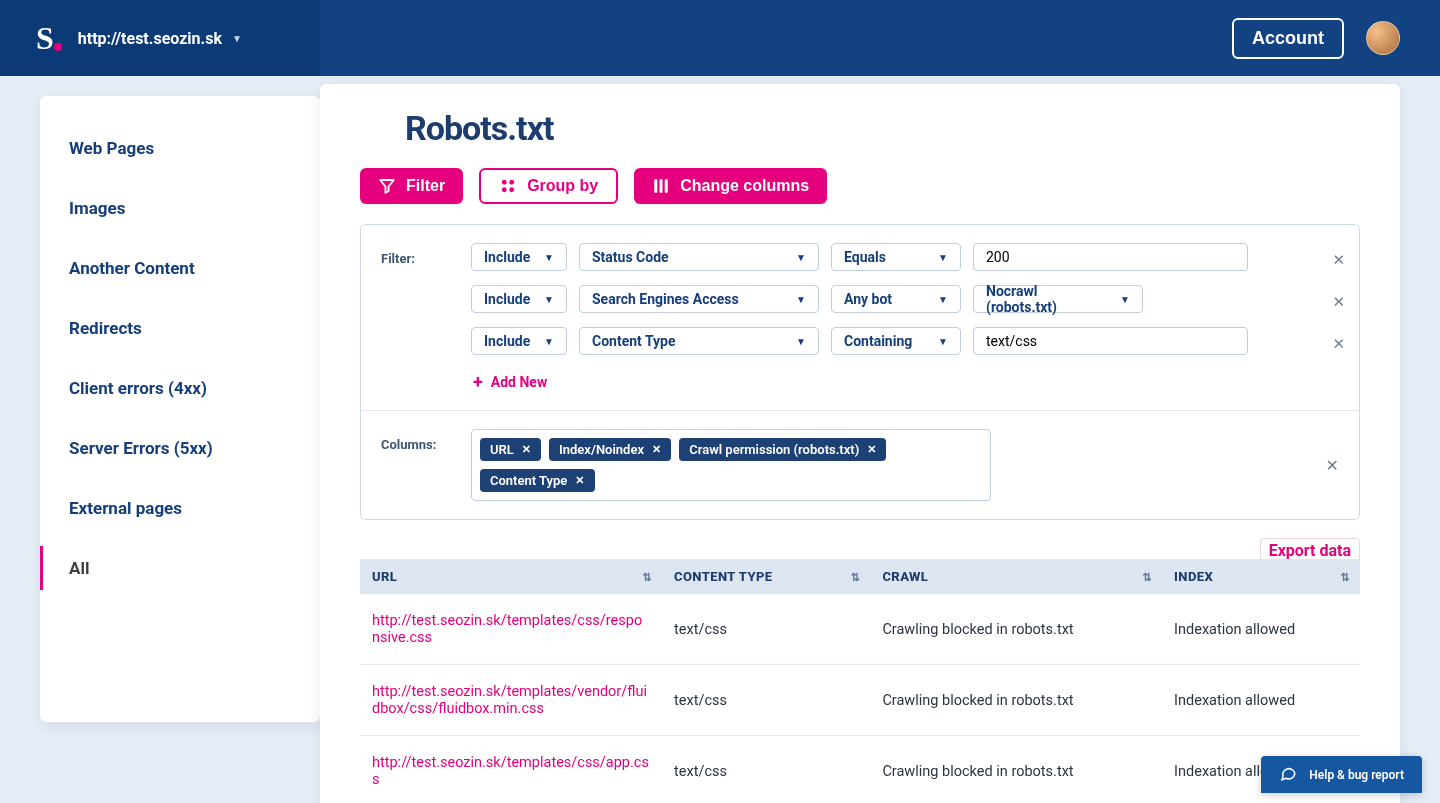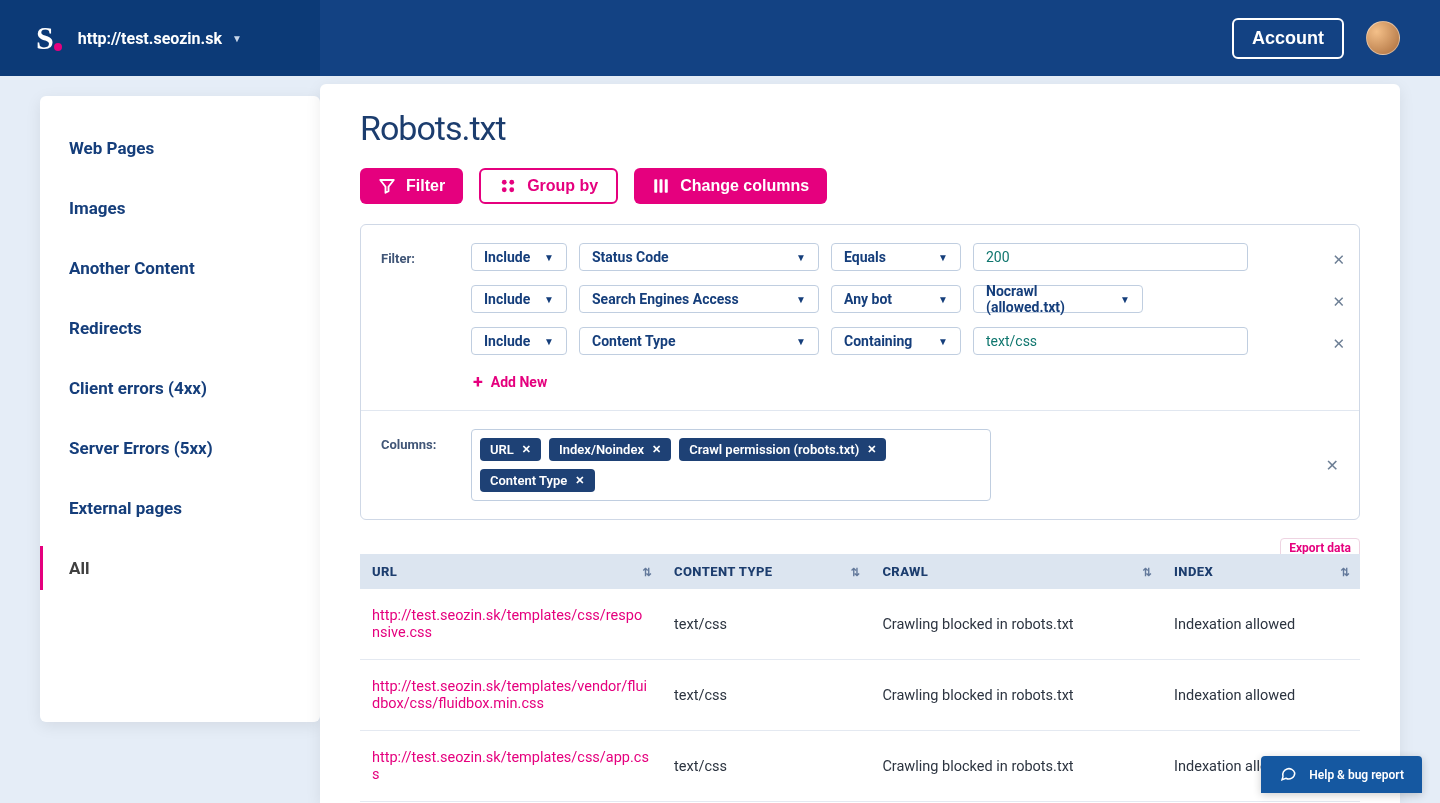--- a/index.html
+++ b/index.html
@@ -115,23 +115,24 @@
     left: 320px; top: 84px;
     right: 40px; bottom: 0;
     background: #fff;
     border-radius: 6px 6px 0 0;
     box-shadow: 0 4px 16px rgba(0,0,0,.08);
     padding: 24px 40px 0 40px;
     overflow: hidden;
   }
   .page-title {
     font-size: 34px;
-    font-weight: 400;
+    font-weight: 700;
     color: #1c3d6e;
     letter-spacing: -1px;
+    margin-left: 45px;
   }
   .toolbar {
     display: flex; gap: 16px;
     margin-top: 20px; margin-bottom: 20px;
   }
   .btn-pinkish {
     display: inline-flex; align-items: center; gap: 10px;
     height: 36px; padding: 0 18px;
     border-radius: 6px; cursor: pointer;
     font-weight: 700; font-size: 16px;
@@ -172,21 +173,21 @@
     height: 28px; padding: 0 12px;
     border: 1px solid #c0cee0; border-radius: 4px;
     background: #fff;
     color: #153e7b; font-weight: 700; font-size: 14px;
     cursor: pointer;
   }
   .dd .dcaret { color: #153e7b; font-size: 10px; margin-left: 10px; }
   .dd-w1 { width: 96px; }
   .dd-w2 { width: 240px; }
   .dd-w3 { width: 130px; }
-  .input { color: #0f766e; font-weight: 400; }
+  .input { color: #000000; font-weight: 400; }
   .input-w1 { width: 275px; }
   .input-w2 { width: 170px; }
   .input-w3 { width: 275px; }
   .row-close {
     position: absolute; right: -6px; top: 8px;
     color: #6d7f95; cursor: pointer; font-size: 15px;
   }
   .panel-close {
     margin-left: auto;
     align-self: center;
@@ -216,21 +217,21 @@
     padding: 4px 10px; border-radius: 4px;
     font-weight: 600; font-size: 13px;
   }
   .chip .x { font-size: 11px; cursor: pointer; }
 
   
   .export {
     float: right;
     border: 1px solid #eed4e2;
     padding: 2px 8px; border-radius: 4px;
-    color: #e5007e; font-weight: 700; font-size: 12px;
+    color: #e5007e; font-weight: 700; font-size: 16px;
     cursor: pointer;
     margin-top: 18px;
     margin-bottom: -4px;
   }
   table.data {
     width: 100%;
     border-collapse: collapse;
     margin-top: 34px;
     table-layout: fixed;
   }
@@ -382,21 +383,21 @@
           </div>
           <div class="dd dd-w2">
             <span>Search Engines Access</span>
             <span class="dcaret">▼</span>
           </div>
           <div class="dd dd-w3">
             <span>Any bot</span>
             <span class="dcaret">▼</span>
           </div>
           <div class="dd input-w2">
-            <span>Nocrawl (allowed.txt)</span>
+            <span>Nocrawl (robots.txt)</span>
             <span class="dcaret">▼</span>
           </div>
           <span class="row-close">✕</span>
         </div>
 
         
         <div class="filter-row">
           <div class="dd dd-w1">
             <span>Include</span>
             <span class="dcaret">▼</span>

